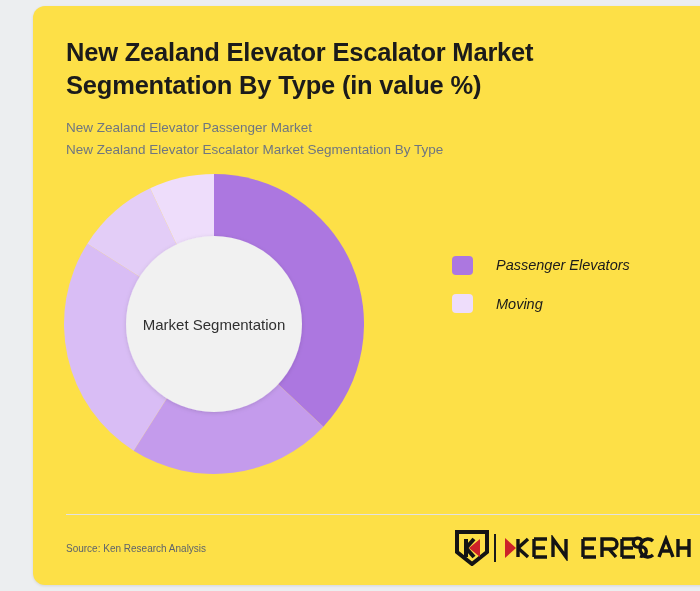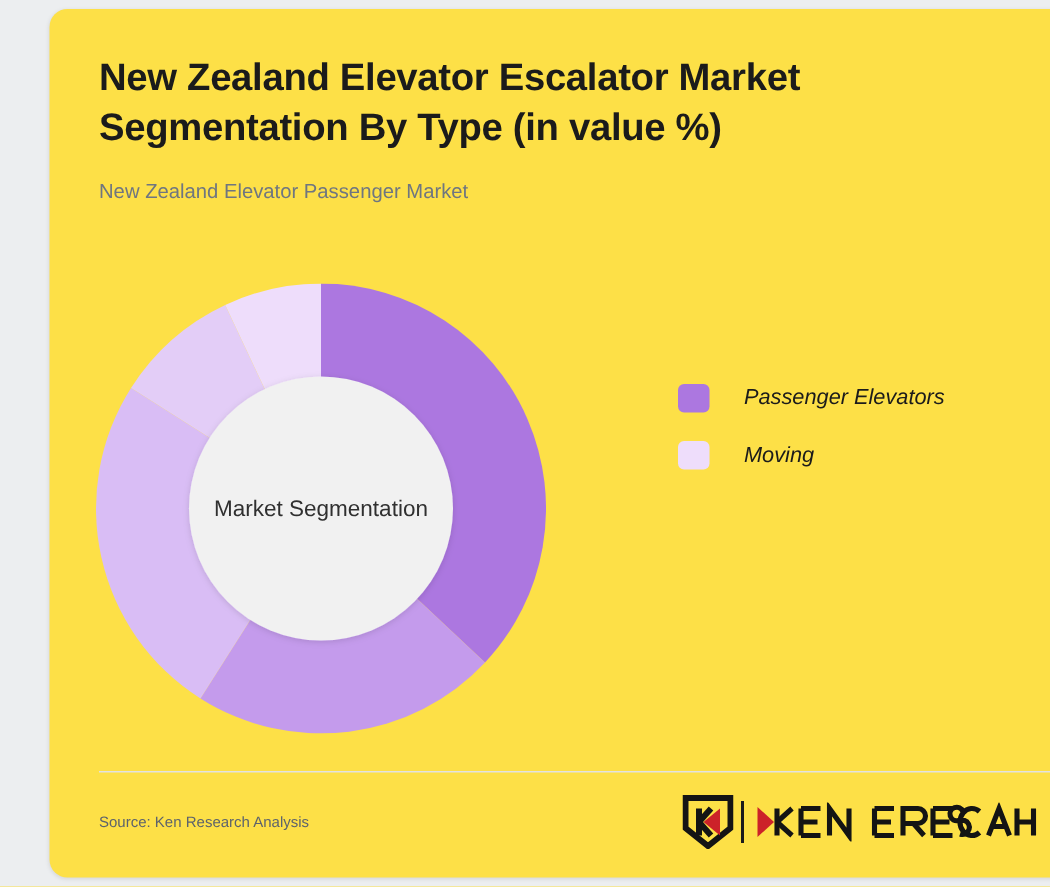--- a/index.html
+++ b/index.html
@@ -44,21 +44,21 @@
     font-size: 13.5px;
     line-height: 1.62;
     color: #6f7680;
   }
   .subtitle-line { display: block; }
 
   
   .donut-wrap {
     position: absolute;
     left: 31px;
-    top: 183px;
+    top: 168px;
     width: 300px;
     height: 300px;
   }
   .donut-svg {
     display: block;
     width: 300px;
     height: 300px;
   }
   .donut-center-label {
     position: absolute;
@@ -136,20 +136,21 @@
 </style>
 </head>
 <body>
 
 <div class="card">
 
   <div class="title">New Zealand Elevator Escalator Market Segmentation By Type (in value %)</div>
 
   <div class="subtitles">
     <span class="subtitle-line">New Zealand Elevator Passenger Market</span>
+    <span class="subtitle-line">New Zealand Elevator Escalator Market Segmentation By Type</span>
   </div>
 
   <div class="donut-wrap">
     <svg class="donut-svg" viewBox="0 0 300 300">
       <defs>
         <filter id="holeShadow" x="-50%" y="-50%" width="200%" height="200%">
           <feDropShadow dx="0" dy="1" stdDeviation="2" flood-color="#000000" flood-opacity="0.13"></feDropShadow>
         </filter>
       </defs>
       <g id="slice-layer">

